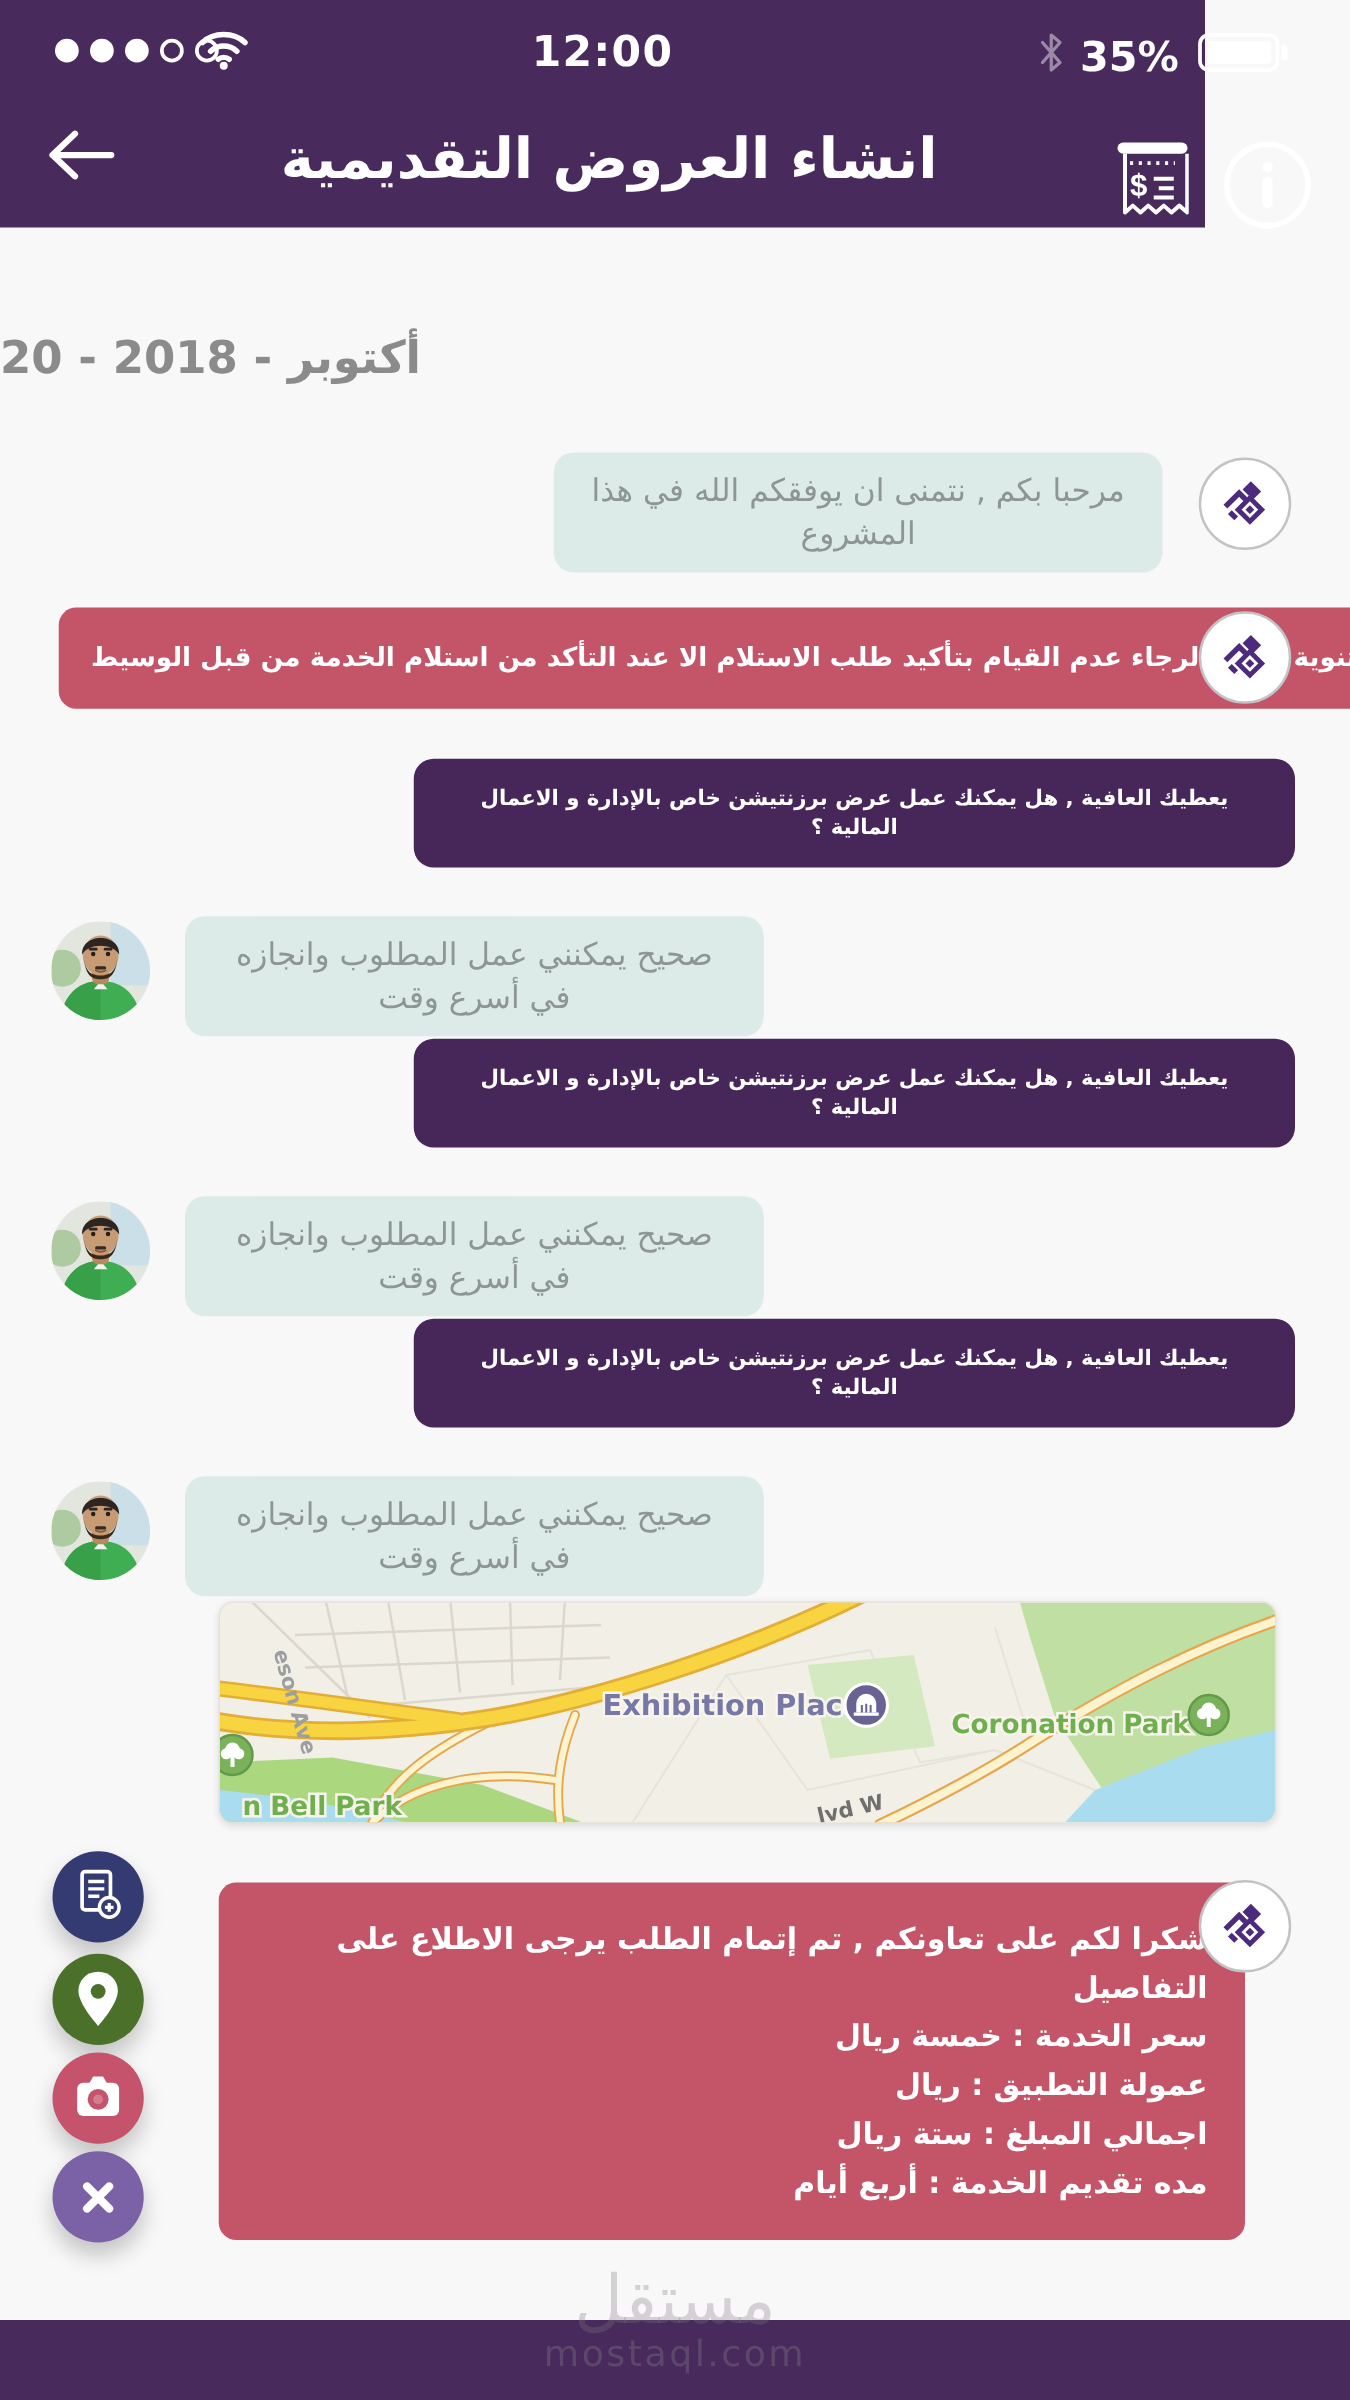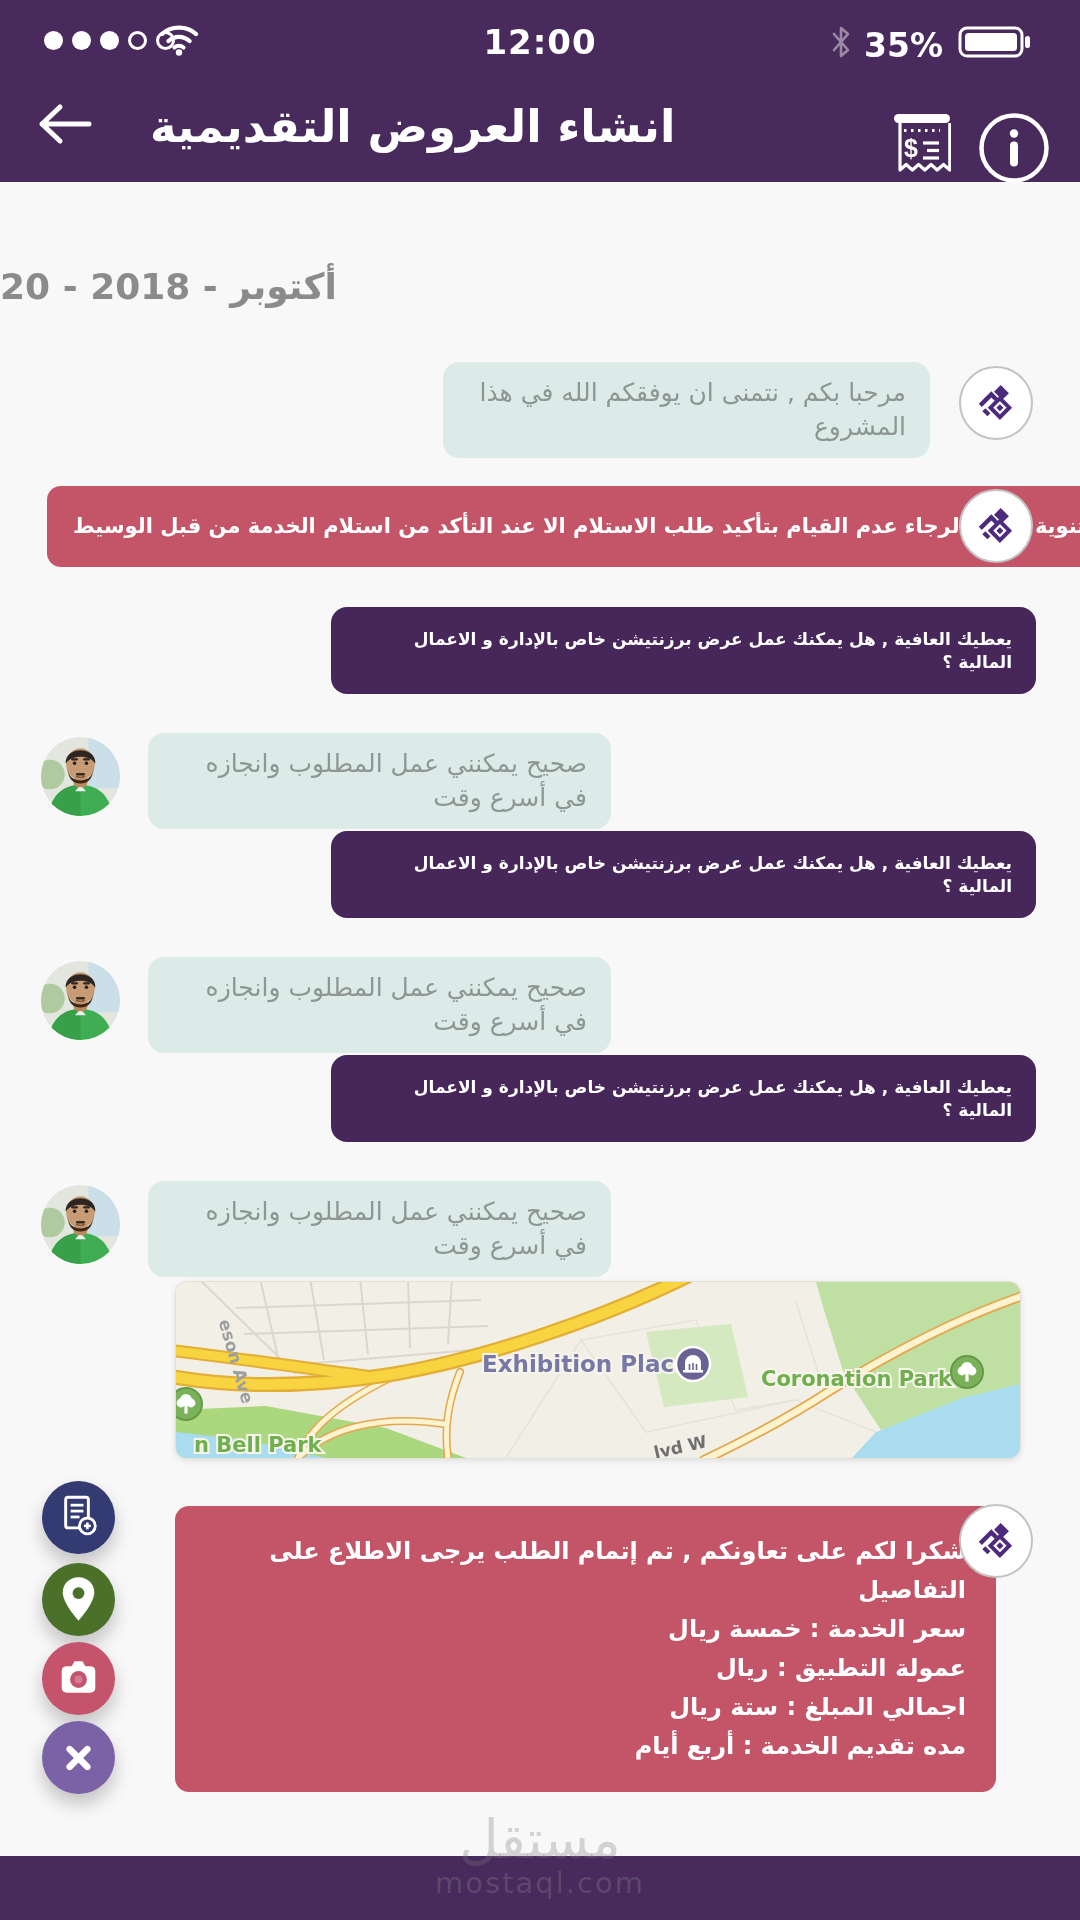--- a/index.html
+++ b/index.html
@@ -1,42 +1,42 @@
 <!DOCTYPE html>
 <html lang="ar"><head>
 <meta charset="utf-8">
 <style>
   html,body{margin:0;padding:0}
   body{width:1080px;height:1920px;position:relative;overflow:hidden;
        background:#f8f8f8;font-family:"DejaVu Sans",sans-serif}
 
   
-  .topbar{position:absolute;left:0;top:0;width:1080px;height:182px;background:#482a5c}
+  .topbar{position:absolute;left:0;top:0;width:964px;height:182px;background:#482a5c}
   .dots{position:absolute;left:44px;top:31px;display:flex;gap:9px;align-items:center}
   .dot{width:19px;height:19px;border-radius:50%}
   .dot.f{background:#fff}
   .dot.o{width:13px;height:13px;border:3px solid #fff;background:transparent}
   .wifi{position:absolute;left:158px;top:22px}
   .time{position:absolute;left:0;right:0;top:22px;text-align:center;color:#fff;
         font-size:34px;font-weight:700;letter-spacing:1px}
   .bt{position:absolute;left:830px;top:25px;opacity:.45}
   .pct{position:absolute;left:864px;top:26px;color:#fff;font-size:33px;font-weight:600}
   .batt{position:absolute;left:958px;top:26px}
   .back{position:absolute;left:36px;top:100px;width:60px;height:48px;background:none;border:none;padding:0;cursor:pointer}
-  .title{position:absolute;left:150px;top:100px;width:600px;text-align:left;color:#fff;
+  .title{position:absolute;left:150px;top:100px;width:600px;text-align:right;color:#fff;
          font-size:45px;font-weight:700;direction:rtl;margin:0}
   .hbtn{position:absolute;background:none;border:none;padding:0;cursor:pointer}
   .receipt{left:893px;top:112px}
   .infob{left:976px;top:110px}
 
   
   .date{position:absolute;left:0;right:0;top:266px;text-align:left;color:#8b8b8b;
         font-size:36px;font-weight:600;direction:rtl}
   .bubble{position:absolute;box-sizing:border-box;display:flex;align-items:center;justify-content:center;
-          border-radius:16px;direction:rtl;text-align:right;padding:14px 24px;line-height:1.35}
+          border-radius:16px;direction:rtl;text-align:center;padding:14px 24px;line-height:1.35}
   .teal{background:#dcebe8;color:#8d9693;font-size:25px}
   .purple{background:#472759;color:#fff;font-size:17px;font-weight:700}
   .alert{background:#c45568;color:#fff;font-size:21px;font-weight:700}
   .m1{left:443px;top:362px;width:487px;min-height:83px}
   .m2{left:47px;top:486px;width:1064px;min-height:81px;border-radius:14px}
   .m3{left:331px;top:607px;width:705px;min-height:87px}
   .m4{left:148px;top:733px;width:463px;min-height:84px}
   .m5{left:331px;top:831px;width:705px;min-height:87px}
   .m6{left:148px;top:957px;width:463px;min-height:84px}
   .m7{left:331px;top:1055px;width:705px;min-height:87px}

